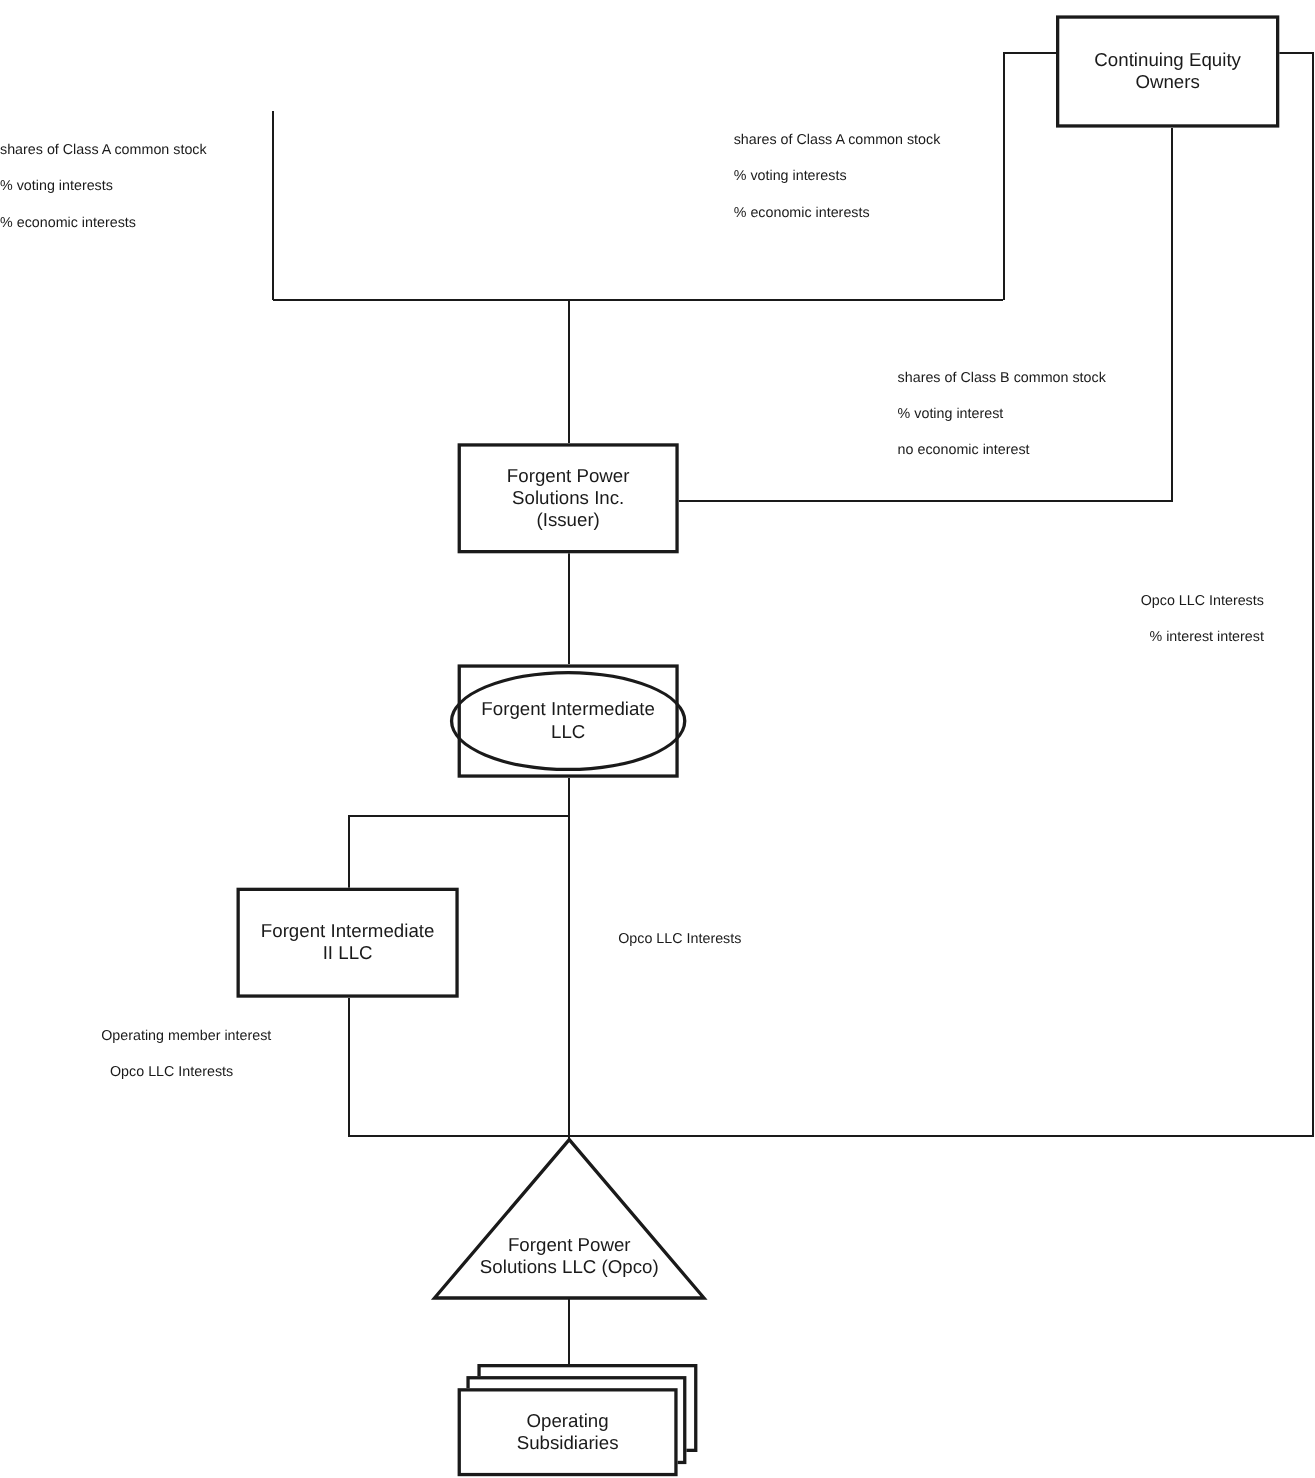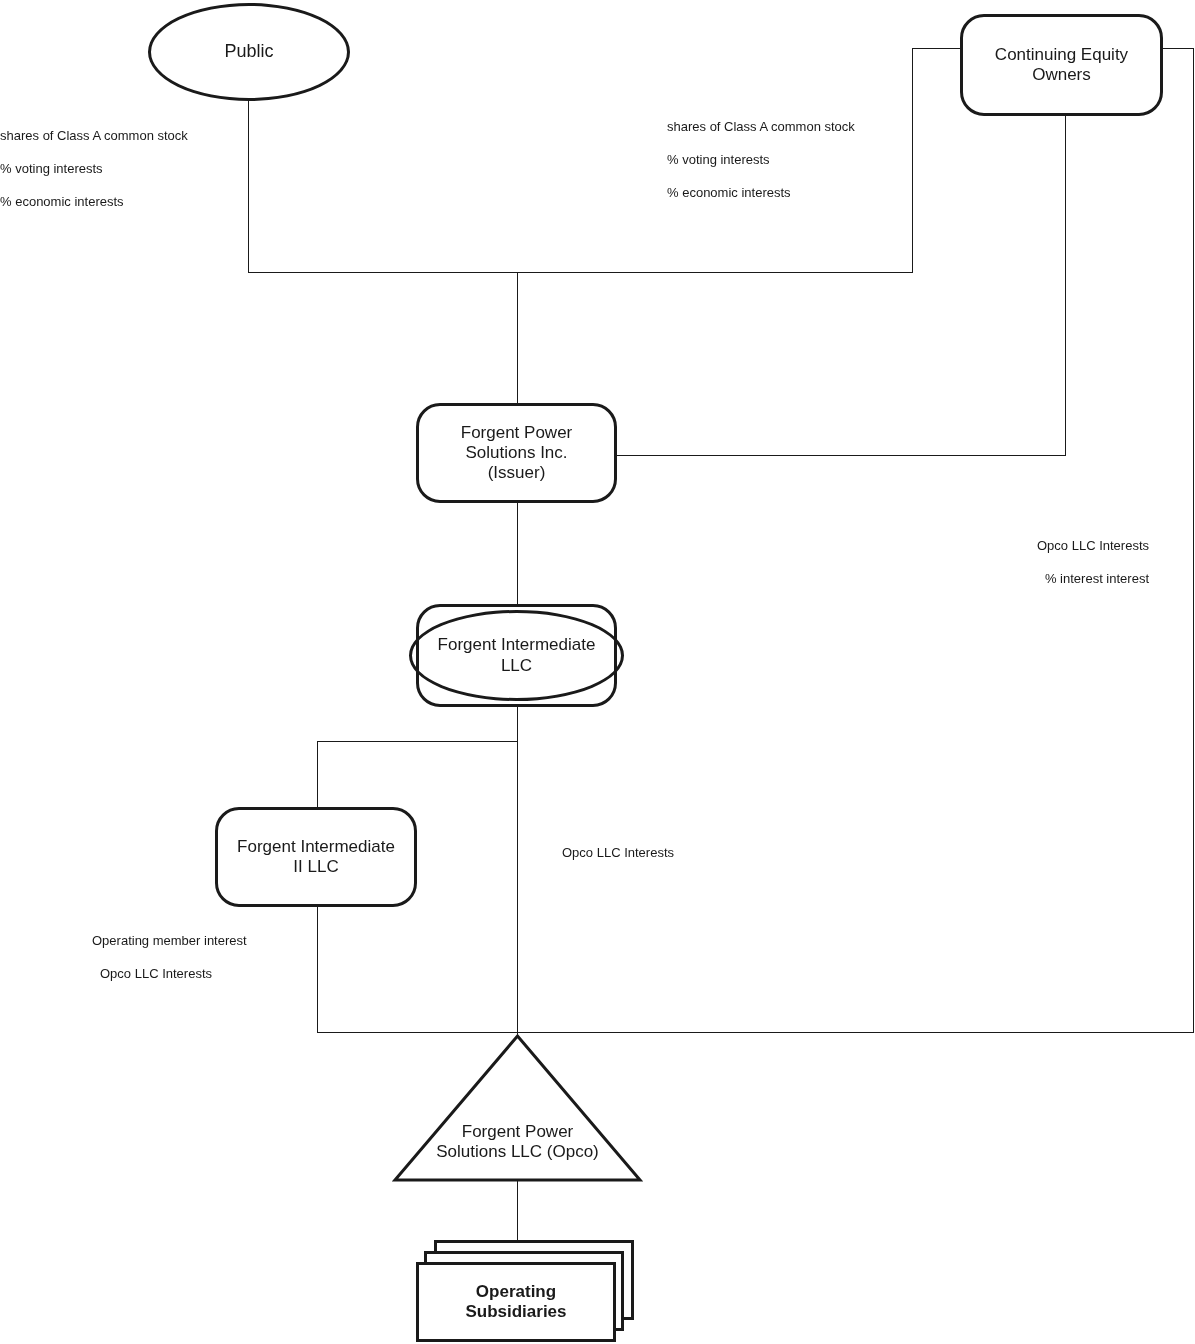--- a/index.html
+++ b/index.html
@@ -29,21 +29,20 @@
   .node {
     position: absolute;
     box-sizing: border-box;
     background: #ffffff;
     display: flex;
     align-items: center;
     justify-content: center;
     text-align: center;
     line-height: 1.18;
     color: #1a1a1a;
-    border-radius: 24px;
   }
   .node-rect {
     border: 3px solid #1a1a1a;
   }
   .node-ellipse {
     border: 3px solid #1a1a1a;
     border-radius: 50%;
   }
   .node-label {
     display: block;
@@ -111,21 +110,21 @@
     border: 3px solid #1a1a1a;
     background: #ffffff;
     width: 200px;
     height: 80px;
   }
   #stack-back  { left: 24px; top: 4px;  z-index: 1; }
   #stack-mid   { left: 14px; top: 15px; z-index: 2; }
   #stack-front { left: 6px;  top: 26px; z-index: 3;
                  display: flex; align-items: center; justify-content: center;
                  text-align: center; font-size: 17px; line-height: 1.18;
-                 white-space: pre-line; font-weight: bold; }
+                 white-space: pre-line; }
   
   .annot {
     position: absolute;
     font-size: 13px;
     line-height: 1.0;
     color: #1a1a1a;
     white-space: nowrap;
     z-index: 3;
   }
   .annot div { margin-bottom: 20px; }
@@ -165,23 +164,20 @@
 
       <path d="M 517 741.5 L 317.5 741.5 L 317.5 807"></path>
       <path d="M 317.5 907 L 317.5 1032.5 L 517 1032.5"></path>
 
       <path d="M 317 1032.5 L 1193.5 1032.5"></path>
 
       <path d="M 517.5 1180 L 517.5 1241"></path>
     </g>
   </svg>
 
-  <div class="node node-ellipse" id="node-public">
-    <span class="node-label">Public</span>
-  </div>
 
   <div class="node node-rect" id="node-continuing-equity-owners">
     <span class="node-label">Continuing Equity
 Owners</span>
   </div>
 
   <div class="node node-rect" id="node-issuer">
     <span class="node-label">Forgent Power
 Solutions Inc.
 (Issuer)</span>
@@ -220,20 +216,25 @@
     <div>% voting interests</div>
     <div>% economic interests</div>
   </div>
 
   <div class="annot" id="annot-ceo-classa-terms">
     <div>shares of Class A common stock</div>
     <div>% voting interests</div>
     <div>% economic interests</div>
   </div>
 
+  <div class="annot" id="annot-classb-terms">
+    <div>shares of Class B common stock</div>
+    <div>% voting interest</div>
+    <div>no economic interest</div>
+  </div>
 
   <div class="annot right-align" id="annot-opco-interests-right">
     <div>Opco LLC Interests</div>
     <div>% interest interest</div>
   </div>
 
   <div class="annot" id="annot-opco-interests-center">
     <div>Opco LLC Interests</div>
   </div>
 

